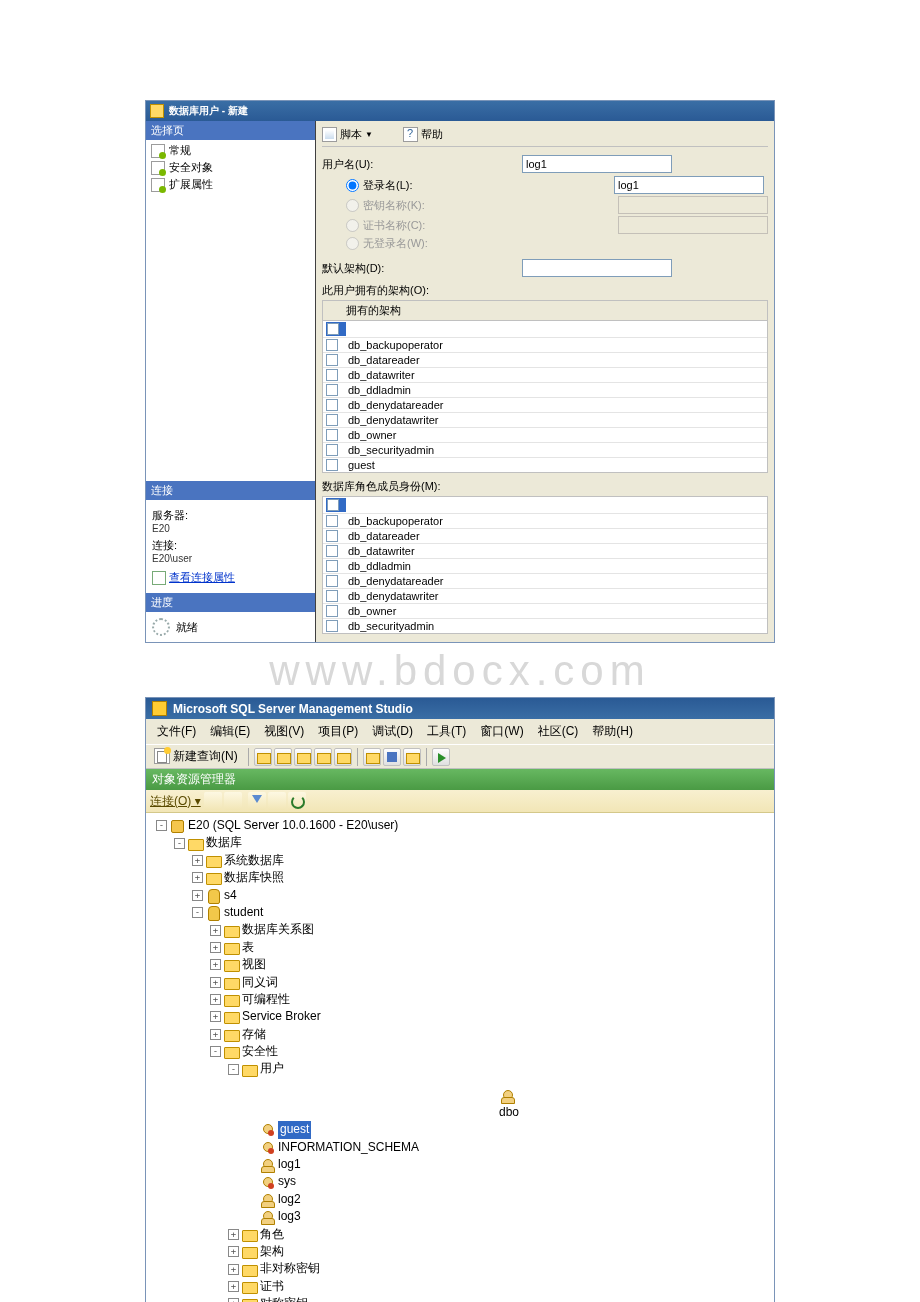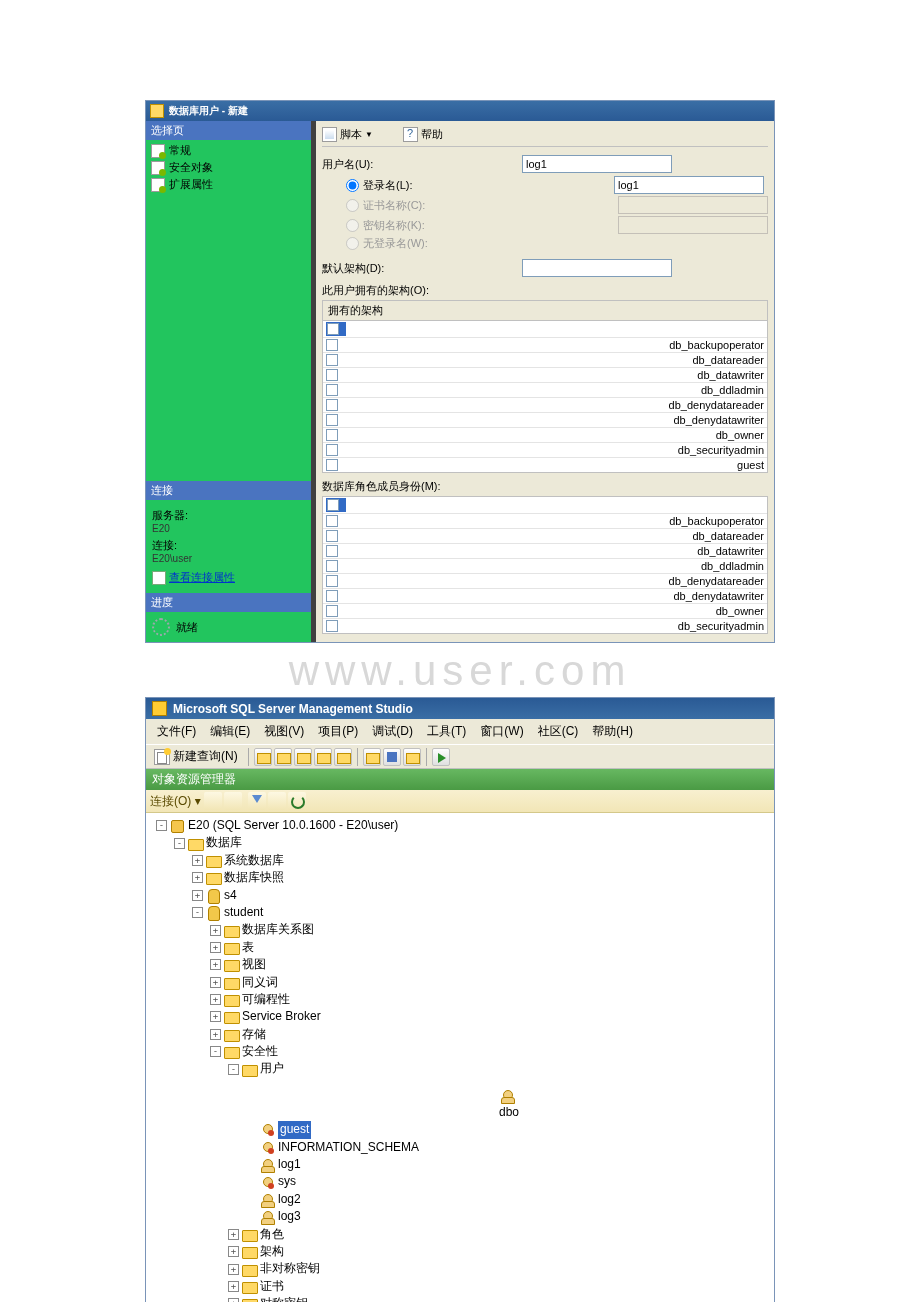--- a/index.html
+++ b/index.html
@@ -4,21 +4,21 @@
   <style>
     * { margin: 0; padding: 0; box-sizing: border-box; font-family: "Microsoft YaHei", SimSun, Arial, sans-serif; }
     body { background: #fff; width: 920px; }
     .page-wrap { padding: 100px 145px 60px 145px; }
 
     
     .dlg { border: 1px solid #7a94b8; background: #ece9d8; font-size: 11px; }
     .dlg-titlebar { background: linear-gradient(#3a6ea5, #2a5a95); color: #fff; height: 20px; display: flex; align-items: center; padding: 0 4px; font-weight: bold; font-size: 10px; }
     .titlebar-icon { width: 14px; height: 14px; background: #ffd966; margin-right: 5px; border: 1px solid #c09000; }
     .dlg-body { display: flex; }
-    .dlg-left { width: 170px; border-right: 5px solid #404040; background: #22c55e; display: flex; flex-direction: column; }
+    .dlg-left { width: 170px; border-right: 1px solid #404040; background: #ffffff; display: flex; flex-direction: column; }
     .left-sec-hdr { background: #4a74c0; color: #fff; font-size: 11px; padding: 2px 5px; }
     .left-list { padding: 2px 2px 6px 2px; }
     .left-item { display: flex; align-items: center; padding: 1px 3px; cursor: pointer; }
     .left-ico { width: 14px; height: 14px; margin-right: 4px; display: inline-block; background: #fff; border: 1px solid #9c9c9c; position: relative; }
     .left-ico::before { content: ""; position: absolute; right: -2px; bottom: -2px; width: 7px; height: 7px; background: #7ab800; border-radius: 50%; }
     .conn-block { padding: 4px 6px 8px 6px; color: #000; }
     .conn-lbl { font-size: 11px; margin-top: 4px; }
     .conn-val { font-size: 10px; color: #333; }
     .view-link { color: #0033cc; text-decoration: underline; cursor: pointer; margin-top: 6px; display: flex; align-items: center; }
     .view-link-ico { width: 14px; height: 14px; margin-right: 3px; background: #fff; border: 1px solid #7a7; display: inline-block; }
@@ -37,53 +37,53 @@
     .form-lbl { width: 200px; font-size: 11px; }
     .form-input { flex: 0 0 150px; height: 18px; border: 1px solid #7f9db9; background: #fff; font-size: 11px; padding: 0 3px; }
     .radio-row { display: flex; align-items: center; margin: 2px 0 2px 24px; font-size: 11px; }
     .radio-row input { margin-right: 4px; }
     .radio-row.dis { color: #999; }
     .radio-spacer { flex: 1; }
     .radio-field { width: 150px; height: 18px; border: 1px solid #c4c0b8; background: #ece9d8; margin-left: 10px; }
     .radio-field.active { border: 1px solid #7f9db9; background: #fff; font-size:11px; padding:0 3px; }
 
     .sec-label { font-size: 11px; margin-top: 6px; margin-bottom: 2px; }
-    .grid-hdr { background: #ece9d8; border: 1px solid #c0c0c0; border-bottom: none; font-size: 11px; padding: 2px 5px; }
-    .grid { border: 1px solid #c0c0c0; background: #fff; text-align: right; }
+    .grid-hdr { background: #ece9d8; border: 1px solid #c0c0c0; border-bottom: none; font-size: 11px; padding: 2px 23px; }
+    .grid { border: 1px solid #c0c0c0; background: #fff; }
     .grid-row { display: flex; align-items: center; border-bottom: 1px solid #e4e4e4; padding: 1px 3px; font-size: 11px; }
     .grid-row:last-child { border-bottom: none; }
     .grid-row.selected .grid-text { color: #fff; }
     .grid-row.selected { background: transparent; }
     .grid-row.selected .grid-cb-wrap { background: #316ac5; padding:1px; }
     .grid-cb { width: 12px; height: 12px; border: 1px solid #7f9db9; background: #fff; margin-right: 6px; flex: 0 0 12px; }
     .grid-cb-wrap{ display:flex; align-items:center; margin-right:4px; }
     .grid-text { flex: 1; }
 
     .watermark { text-align: center; font-size: 42px; color: #d8d8d8; letter-spacing: 6px; margin: 4px 0 2px 0; font-family: Arial; }
 
     
     .ssms { border: 1px solid #7a94b8; background: #ece9d8; font-size: 12px; }
     .ssms-titlebar { background: linear-gradient(#2a5a95,#3a6ea5); color: #fff; font-weight: bold; padding: 3px 6px; display: flex; align-items: center; }
     .ssms-titlebar-icon { width: 15px; height: 15px; background: #ffcc33; margin-right: 6px; border:1px solid #b08000; }
     .ssms-menubar { background: #ece9d8; padding: 2px 4px; display: flex; font-size: 12px; }
     .ssms-menuitem { padding: 2px 7px; cursor: pointer; }
     .ssms-toolbar { background: #ece9d8; border-top: 1px solid #fff; border-bottom: 1px solid #c0c0c0; padding: 2px 4px; display: flex; align-items: center; }
-    .nb-btn { display: flex; align-items: flex-end; padding: 1px 4px; margin-right: 2px; cursor: pointer; font-size: 12px; }
+    .nb-btn { display: flex; align-items: flex-start; padding: 1px 4px; margin-right: 2px; cursor: pointer; font-size: 12px; }
     .nb-ico { width: 16px; height: 16px; margin-right: 3px; border: 1px solid #9c9c9c; background: #fff; position: relative; }
     .nb-ico.newq::before{content:"";position:absolute;left:2px;top:2px;width:8px;height:10px;background:#fff;border:1px solid #888;}
     .nb-ico.newq::after{content:"";position:absolute;right:-2px;top:-2px;width:7px;height:7px;background:#ffcc33;border-radius:50%;}
     .sep { width: 1px; height: 18px; background: #aaa; margin: 0 4px; }
     .tb-small-ico { width: 18px; height: 18px; border: 1px solid #c0c0c0; background: linear-gradient(#fefefe,#e0e0e0); margin: 0 1px; border-radius: 2px; position: relative; cursor:pointer;}
     .folder-y::before{content:"";position:absolute;left:2px;top:4px;width:12px;height:9px;background:#ffd966;border:1px solid #c09000;}
     .disk::before{content:"";position:absolute;left:3px;top:3px;width:10px;height:10px;background:#4a74c0;}
     .exec::before{content:"";position:absolute;left:5px;top:4px;border-left:8px solid #2a8f2a;border-top:5px solid transparent;border-bottom:5px solid transparent;}
 
     .oe-hdr { background: linear-gradient(#67b861,#4a9a44); color: #fff; font-size: 12px; padding: 2px 6px; }
     .oe-tb { background: linear-gradient(#f8f0d0,#f2e6b6); padding: 2px 4px; display: flex; align-items: center; font-size: 12px; border-bottom: 1px solid #d4c88a; }
-    .oe-tb-label { color: #5a4a00; margin-right: 2px; }
+    .oe-tb-label { color: #5a4a00; margin-right: 2px; text-decoration: underline; }
     .oe-tb-ico { width: 18px; height: 18px; margin: 0 1px; border-radius: 2px; position: relative; cursor:pointer; background: linear-gradient(#fdf8e3,#f2e6b6);}
     .refresh::before{content:"";position:absolute;left:3px;top:3px;width:10px;height:10px;border:2px solid #2a7a2a;border-top-color:transparent;border-radius:50%;}
     .filter::before{content:"";position:absolute;left:4px;top:3px;border-top:8px solid #5a8ad0;border-left:5px solid transparent;border-right:5px solid transparent;}
 
     .tree { background: #fff; padding: 4px 2px 18px 2px; font-size: 12px; line-height: 1.45; }
     .tree-row { display: flex; align-items: center; white-space: nowrap; cursor: pointer; }
     .expander { width: 11px; height: 11px; border: 1px solid #888; background: #fff; display: inline-flex; align-items: center; justify-content: center; font-size: 9px; font-family: monospace; margin-right: 3px; flex: 0 0 11px; line-height: 1; color:#555; }
     .expander.none { border: none; background: transparent; }
     .ticon { width: 15px; height: 13px; margin-right: 3px; position: relative; flex: 0 0 15px; }
     .ticon.server::before{content:"";position:absolute;left:1px;top:1px;width:11px;height:11px;background:#f5c64d;border:1px solid #b08000;border-radius:2px;}
@@ -162,27 +162,27 @@
         </div>
 
         <div class="radio-row">
           <input type="radio" checked="" style="">
           <span>登录名(L):</span>
           <span class="radio-spacer"></span>
           <input class="radio-field active" value="log1" style="">
         </div>
         <div class="radio-row dis">
           <input type="radio" disabled="" style="">
-          <span>证书名称(C):</span>
+          <span>密钥名称(K):</span>
           <span class="radio-spacer"></span>
           <div class="radio-field"></div>
         </div>
         <div class="radio-row dis">
           <input type="radio" disabled="" style="">
-          <span>密钥名称(K):</span>
+          <span>证书名称(C):</span>
           <span class="radio-spacer"></span>
           <div class="radio-field"></div>
         </div>
         <div class="radio-row dis">
           <input type="radio" disabled="" style="">
           <span>无登录名(W):</span>
         </div>
 
         <div class="form-row" style="margin-top:8px;">
           <div class="form-lbl">默认架构(D):</div>
@@ -309,21 +309,21 @@
                 <span class="grid-cb"></span>
               </span>
               <span class="grid-text">db_securityadmin</span>
             </div>
           </div>
 
       </div>
     </div>
   </div>
 
-  <div class="watermark">www.user.com</div>
+  <div class="watermark">www.bdocx.com</div>
 
   <div class="ssms">
     <div class="ssms-titlebar">
       <span class="ssms-titlebar-icon"></span>
       <span>Microsoft SQL Server Management Studio</span>
     </div>
     <div class="ssms-menubar" id="ssms-menubar">
         <div class="ssms-menuitem">文件(F)</div>
         <div class="ssms-menuitem">编辑(E)</div>
         <div class="ssms-menuitem">视图(V)</div>

